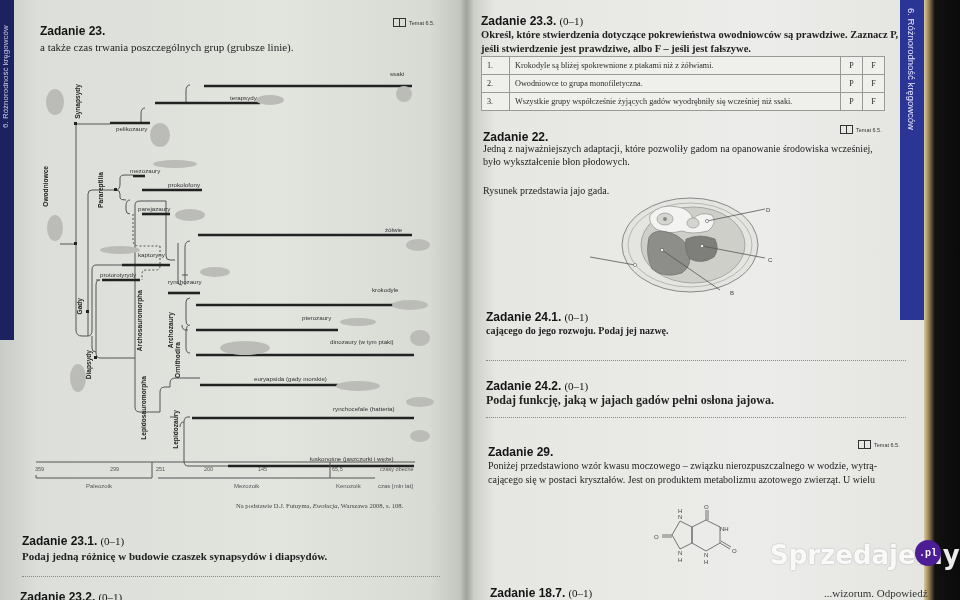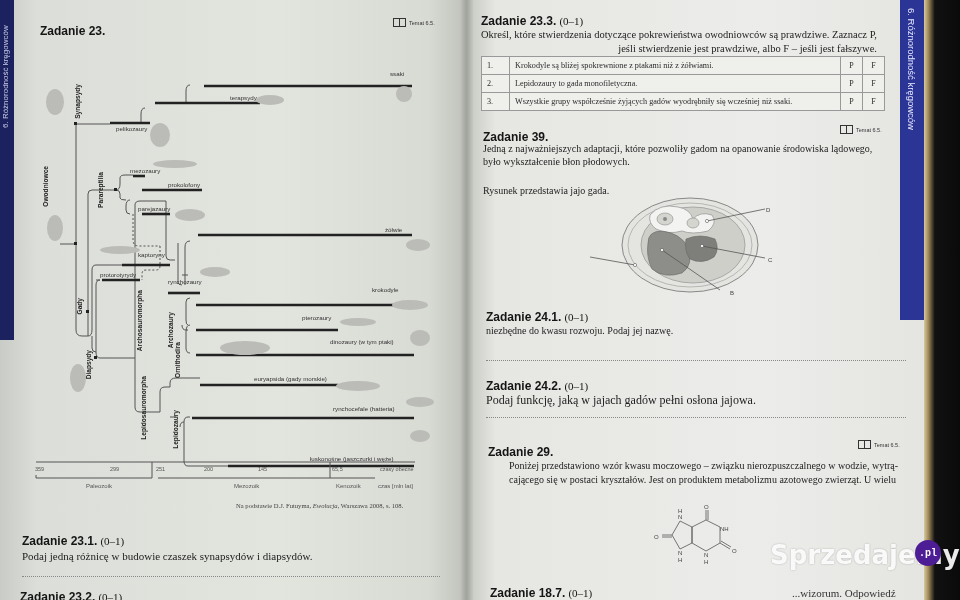--- a/index.html
+++ b/index.html
@@ -13,21 +13,21 @@
 
   .tab-left { position: absolute; left: 0; top: 0; width: 14px; height: 340px; background: #1c2260; }
   .tab-left span { position: absolute; left: 1px; top: 8px; writing-mode: vertical-rl; transform: rotate(180deg); color: #c8cbe6; font-family: "Liberation Sans", sans-serif; font-size: 8px; white-space: nowrap; height: 120px; }
   .tab-right { position: absolute; left: 900px; top: 0; width: 24px; height: 320px; background: #2b3596; }
   .tab-right span { position: absolute; left: 6px; top: 8px; writing-mode: vertical-rl; color: #e8eaff; font-family: "Liberation Sans", sans-serif; font-size: 9.5px; white-space: nowrap; }
   .edge-right { position: absolute; left: 924px; top: 0; width: 36px; height: 600px; background: linear-gradient(90deg, #d9c9a0 0%, #a08a5a 12%, #111 30%, #0a0a0a 100%); }
 
   .task-title { position: absolute; font-family: "Liberation Sans", sans-serif; font-weight: bold; font-size: 12px; color: #151515; white-space: nowrap; }
   .task-title .pts { font-family: "Liberation Serif", serif; font-weight: normal; font-size: 11px; margin-left: 3px; text-align: center; }
   .para { position: absolute; font-size: 11px; line-height: 14px; color: #222; }
-  .para.bold { font-weight: normal; text-align: right; }
+  .para.bold { font-weight: bold; }
   .temat { position: absolute; font-family: "Liberation Sans", sans-serif; font-size: 5.5px; color: #333; display: flex; align-items: center; gap: 3px; white-space: nowrap; }
   .temat .book { width: 13px; height: 9px; border: 1px solid #333; position: relative; }
   .temat .book::after { content: ""; position: absolute; left: 5px; top: 0; width: 1px; height: 7px; background: #333; }
   .dotline { position: absolute; height: 0; border-top: 1px dotted #888; }
 
   .tree { position: absolute; left: 30px; top: 80px; width: 420px; height: 420px; }
   .tree svg { position: absolute; left: 0; top: 0; }
   .lbl { position: absolute; font-family: "Liberation Sans", sans-serif; font-size: 6.2px; color: #333; white-space: nowrap; }
   .vlbl { position: absolute; font-family: "Liberation Sans", sans-serif; font-size: 6.6px; font-weight: bold; color: #222; writing-mode: vertical-rl; transform: rotate(180deg); white-space: nowrap; }
   .tick { position: absolute; font-family: "Liberation Sans", sans-serif; font-size: 5.5px; color: #555; white-space: nowrap; }
@@ -38,21 +38,21 @@
   table.tf { position: absolute; left: 481px; top: 56px; width: 404px; border-collapse: collapse; font-size: 8.2px; }
   table.tf td { border: 1px solid #999; height: 18px; padding: 0 5px; color: #2a2a2a; background: #efefec; }
   table.tf td.n { width: 28px; }
   table.tf td.pf { width: 22px; text-align: center; font-size: 8px; }
 
   .egg { position: absolute; left: 590px; top: 195px; }
   .chem { position: absolute; left: 650px; top: 505px; }
 
   .watermark { position: absolute; left: 770px; top: 540px; font-family: "DejaVu Sans", sans-serif; font-weight: bold; font-size: 26px; color: rgba(255,255,255,0.92); letter-spacing: 0; text-shadow: 0 0 2px rgba(0,0,0,0.25); white-space: nowrap; }
   .wm-dot { position: absolute; left: 915px; top: 540px; width: 26px; height: 26px; border-radius: 50%; background: #4c1d95; color: #fff; font-family: Liberation Mono, monospace; font-weight: bold; font-size: 10px; display: flex; align-items: center; justify-content: center; }
-  .cut-text { position: absolute; font-size: 11px; color: #333; white-space: nowrap; }
+  .cut-text { position: absolute; font-size: 11px; color: #333; white-space: nowrap; margin-left: 32px; }
 </style>
 </head>
 <body>
 
 <div class="page page-left">
   <div class="tab-left">
       <span>6. Różnorodność kręgowców</span>
     </div>
 </div>
 
@@ -62,20 +62,21 @@
     <span>6. Różnorodność kręgowców</span>
   </div>
 <div class="edge-right"></div>
 
 <div class="task-title" style="left:40px; top:24px;"><span>Zadanie 23.</span></div>
 <div class="temat" style="left:393px; top:18px;">
     <span class="book"></span>
     <span>Temat 6.5.</span>
   </div>
 <div class="para" style="left:40px; top:40px;">
+  <div>a także czas trwania poszczególnych grup (grubsze linie).</div>
 </div>
 
 <div class="tree">
   <svg width="420" height="420" viewBox="0 0 420 420">
     <g fill="none" stroke="#555" stroke-width="1">
 
       <path d="M46 44 V250 Q46 256 52 256 H58"></path>
       <path d="M46 44 H80"></path>
       <path d="M30 164 H46"></path>
 
@@ -228,40 +229,40 @@
 <table class="tf">
   <tbody>
       <tr>
     <td class="n">1.</td>
     <td>Krokodyle są bliżej spokrewnione z ptakami niż z żółwiami.</td>
     <td class="pf">P</td>
     <td class="pf">F</td>
   </tr>
   <tr>
     <td class="n">2.</td>
-    <td>Lepidozaury to gada monofiletyczna.</td>
+    <td>Owodniowce to grupa monofiletyczna.</td>
     <td class="pf">P</td>
     <td class="pf">F</td>
   </tr>
   <tr>
     <td class="n">3.</td>
     <td>Wszystkie grupy współcześnie żyjących gadów wyodrębniły się wcześniej niż ssaki.</td>
     <td class="pf">P</td>
     <td class="pf">F</td>
   </tr>
 </tbody>
   </table>
 
-<div class="task-title" style="left:483px; top:130px;"><span>Zadanie 39.</span></div>
+<div class="task-title" style="left:483px; top:130px;"><span>Zadanie 22.</span></div>
 <div class="temat" style="left:840px; top:125px;">
     <span class="book"></span>
     <span>Temat 6.5.</span>
   </div>
 <div class="para" style="left:483px; top:142px; font-size:10px; line-height:13px;">
-  <div>Jedną z najważniejszych adaptacji, które pozwoliły gadom na opanowanie środowiska lądowego,</div>
+  <div>Jedną z najważniejszych adaptacji, które pozwoliły gadom na opanowanie środowiska wcześniej,</div>
   <div>było wykształcenie błon płodowych.</div>
   <div style="margin-top:16px;">Rysunek przedstawia jajo gada.</div>
 </div>
 
 <svg class="egg" width="200" height="110" viewBox="0 0 200 110">
   <ellipse cx="100" cy="50" rx="68" ry="47" fill="#e4e4e0" stroke="#888" stroke-width="1"></ellipse>
   <ellipse cx="100" cy="50" rx="62" ry="42" fill="none" stroke="#aaa" stroke-width="0.8"></ellipse>
   <ellipse cx="103" cy="50" rx="52" ry="38" fill="#cfcfca" stroke="#999" stroke-width="0.8"></ellipse>
   <path d="M60 20 Q70 8 88 12 Q100 14 103 24 Q110 16 122 20 Q128 28 118 36 Q102 40 92 36 Q78 40 66 34 Q58 28 60 20Z" fill="#f3f3f1" stroke="#999" stroke-width="0.8"></path>
   <ellipse cx="75" cy="24" rx="8" ry="6" fill="#d5d5d0" stroke="#888" stroke-width="0.6"></ellipse>
@@ -282,34 +283,34 @@
     <circle cx="117" cy="26" r="1.6"></circle>
   </g>
   <text x="-9" y="66" font-family="Liberation Sans, sans-serif" font-size="6" fill="#444">A</text>
   <text x="140" y="100" font-family="Liberation Sans, sans-serif" font-size="6" fill="#444">B</text>
   <text x="178" y="67" font-family="Liberation Sans, sans-serif" font-size="6" fill="#444">C</text>
   <text x="176" y="17" font-family="Liberation Sans, sans-serif" font-size="6" fill="#444">D</text>
 </svg>
 
 <div class="task-title" style="left:486px; top:310px;"><span>Zadanie 24.1.</span><span class="pts">(0–1)</span></div>
 <div class="para bold" style="left:486px; top:324px; font-size:10px; line-height:14px;">
-  <div>niezbędne do kwasu rozwoju. Podaj jej nazwę.</div>
+  <div>cającego do jego rozwoju. Podaj jej nazwę.</div>
 </div>
 <div class="dotline" style="left:486px; top:360px; width:420px;"></div>
 
 <div class="task-title" style="left:486px; top:379px;"><span>Zadanie 24.2.</span><span class="pts">(0–1)</span></div>
 <div class="para bold" style="left:486px; top:393px; font-size:12px;">Podaj funkcję, jaką w jajach gadów pełni osłona jajowa.</div>
 <div class="dotline" style="left:486px; top:417px; width:420px;"></div>
 
 <div class="task-title" style="left:488px; top:445px;"><span>Zadanie 29.</span></div>
 <div class="temat" style="left:858px; top:440px;">
     <span class="book"></span>
     <span>Temat 6.5.</span>
   </div>
-<div class="para" style="left:488px; top:459px; font-size:10px; line-height:14px;margin-left:21px;">
+<div class="para" style="left:488px; top:459px; font-size:10px; line-height:14px;">
   <div>Poniżej przedstawiono wzór kwasu moczowego – związku nierozpuszczalnego w wodzie, wytrą-</div>
   <div>cającego się w postaci kryształów. Jest on produktem metabolizmu azotowego zwierząt. U wielu</div>
 </div>
 
 <svg class="chem" width="100" height="60" viewBox="0 0 100 60">
   <g stroke="#555" stroke-width="0.8" fill="none">
     <polygon points="56,15 70,22 70,38 56,46 42,38 42,22"></polygon>
     <polygon points="42,22 42,38 30,44 22,30 30,16"></polygon>
     <line x1="56" y1="15" x2="56" y2="5"></line>
     <line x1="58" y1="15" x2="58" y2="5"></line>

